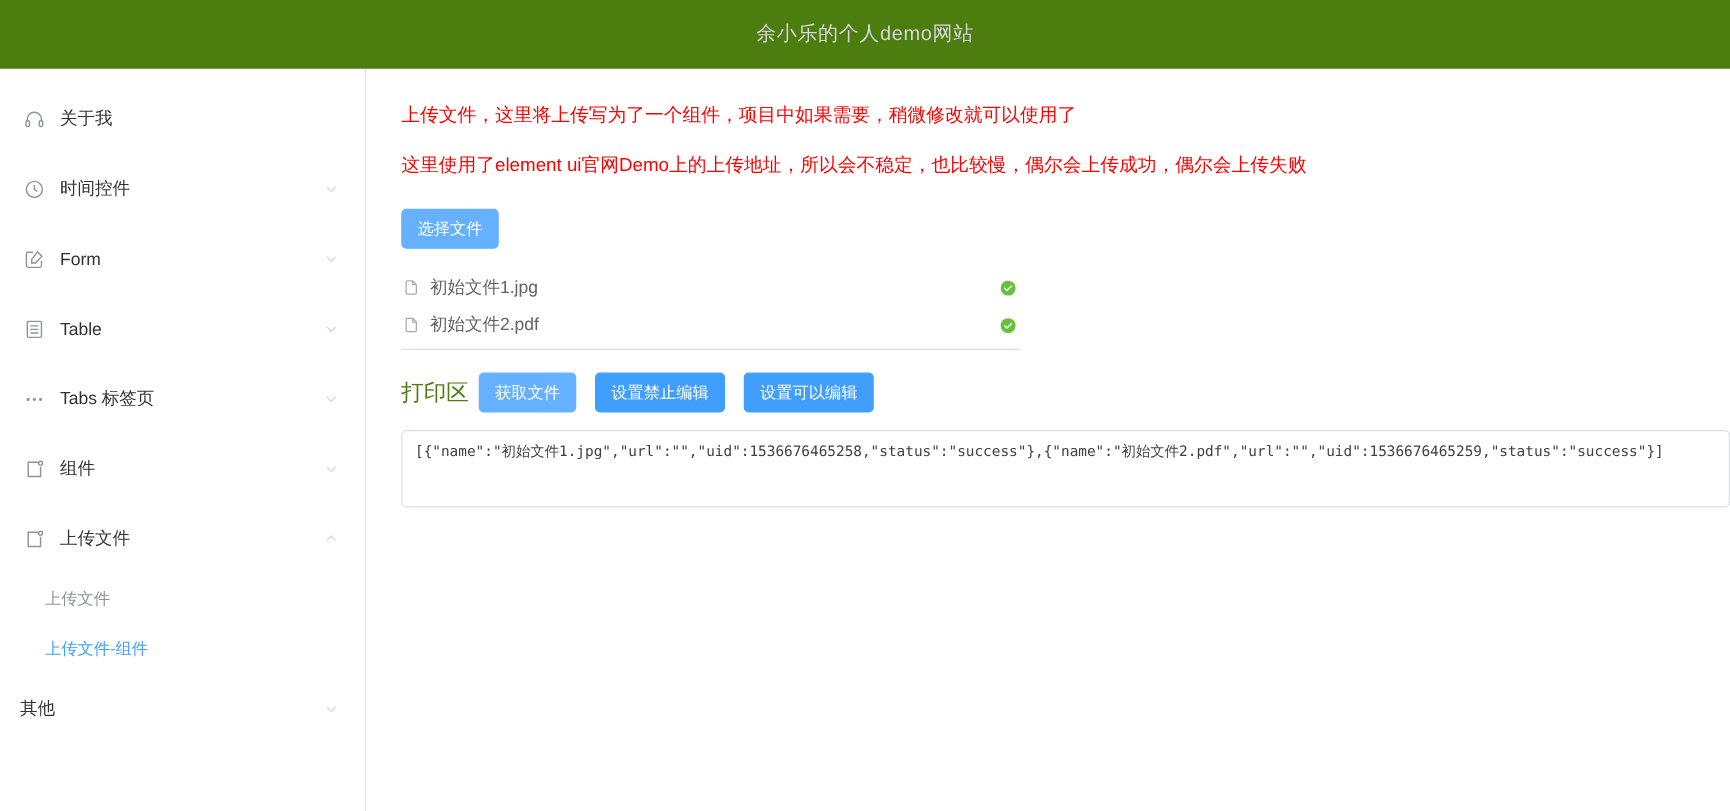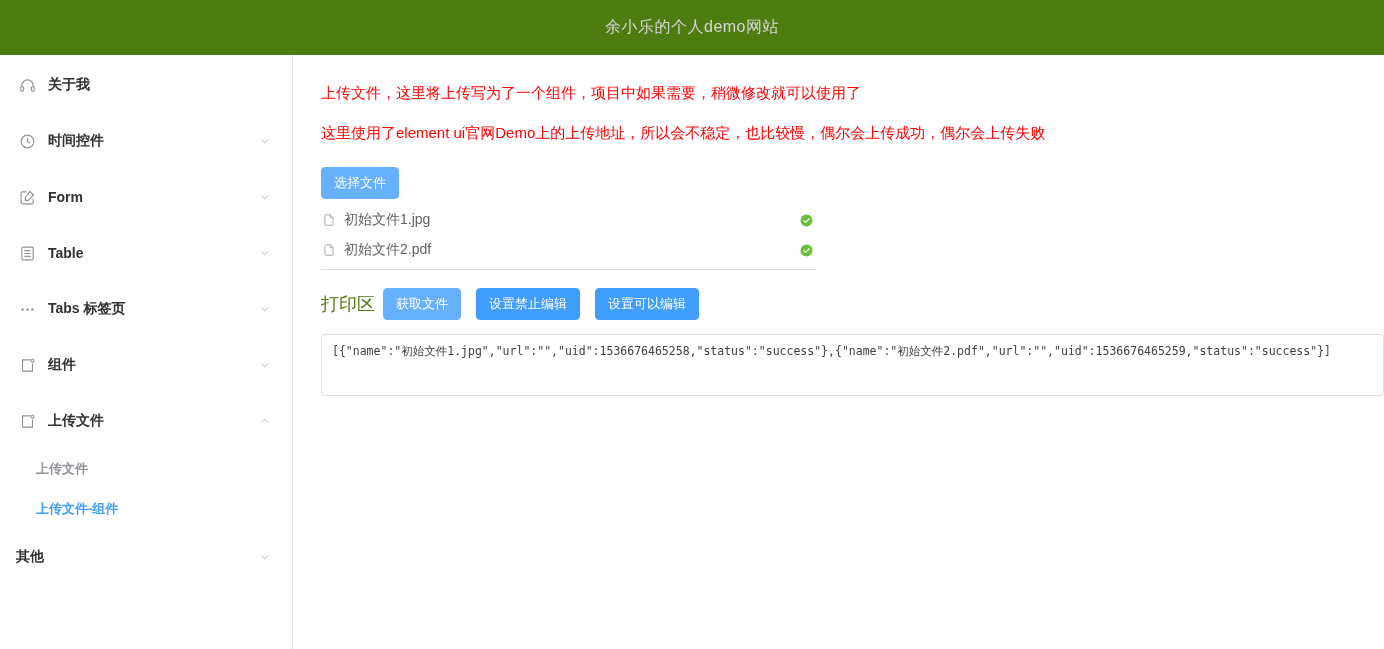--- a/index.html
+++ b/index.html
@@ -34,22 +34,21 @@
   
   .body { flex: 1; display: flex; min-height: 0; }
 
   
   .sidebar {
     width: 293px;
     min-width: 293px;
     background: #ffffff;
     border-right: 1px solid #e6e6e6;
     overflow: hidden;
-    padding-top: 2px;
-    font-weight: bold;
+    padding-top: 12px;
   }
   .menu-item {
     height: 56px;
     display: flex;
     align-items: center;
     padding: 0 20px 0 16px;
     cursor: pointer;
     color: #303133;
     font-size: 14px;
     position: relative;
@@ -116,21 +115,21 @@
     height: 32px;
     cursor: pointer;
     font-family: "Liberation Sans", "DejaVu Sans", sans-serif;
     white-space: nowrap;
   }
   .btn.light { background: #66b1ff; border-color: #66b1ff; }
 
   .upload-btn-wrap { margin-top: 27px; }
 
   
-  .file-list { margin-top: 6px; width: 495px; }
+  .file-list { margin-top: 16px; width: 495px; }
   .file-row {
     display: flex;
     align-items: center;
     height: 30px;
     font-size: 14px;
     color: #606266;
     position: relative;
   }
   .file-row .f-icon {
     width: 16px; height: 16px;

